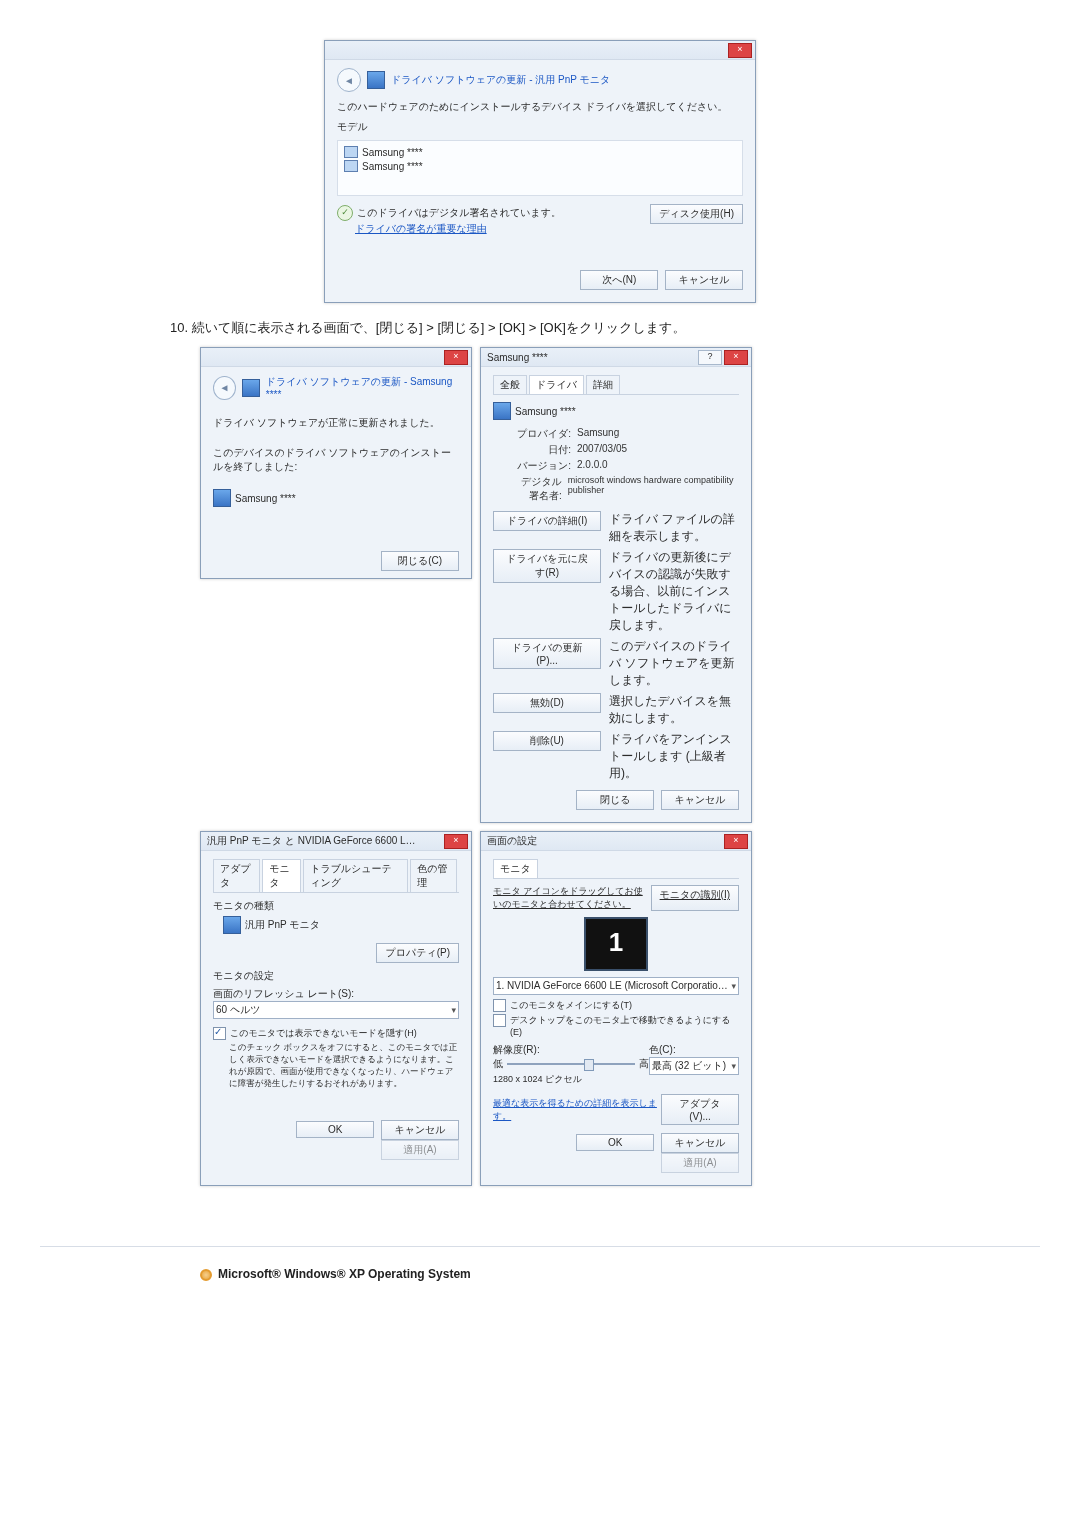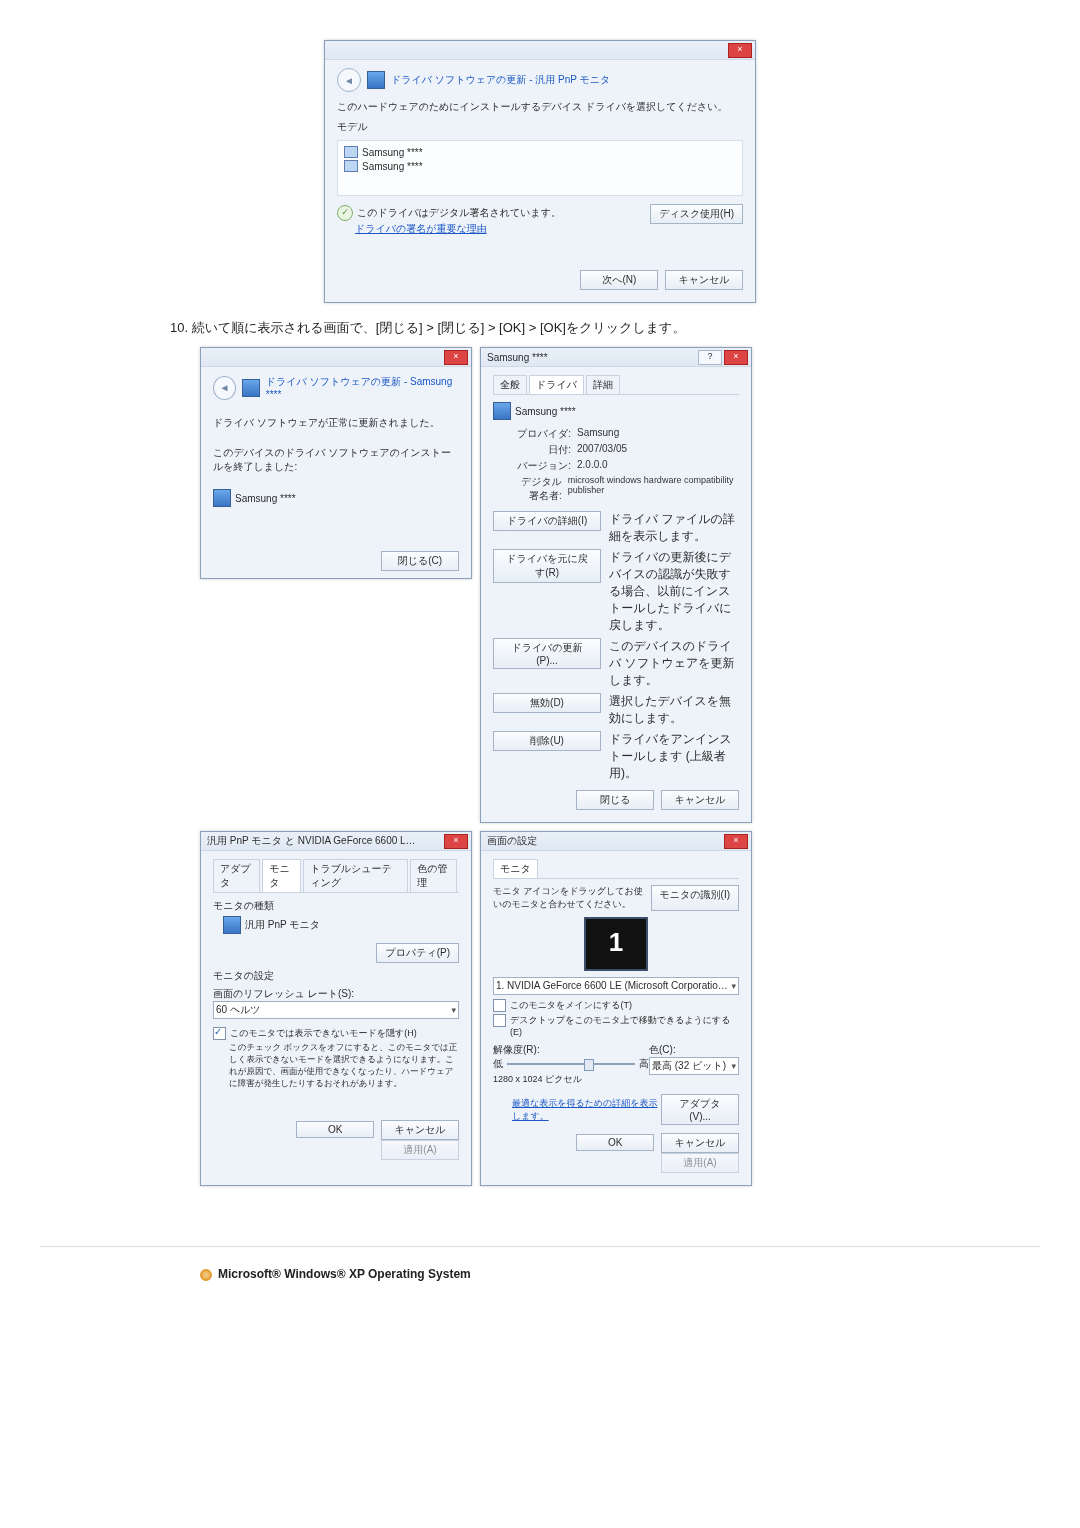--- a/index.html
+++ b/index.html
@@ -299,21 +299,21 @@
     <div class="title-bar" style="justify-content:space-between;padding-left:6px;">
       <span>画面の設定</span>
       <div class="btns">
           <span class="tb-btn tb-close">×</span>
         </div>
     </div>
     <div class="inner-pad">
       <div class="tabs">
         <span class="tab active">モニタ</span>
       </div>
-      <div style="display:flex;gap:6px;">
+      <div style="display:flex;gap:6px;text-decoration:underline;">
         <span style="flex:1;font-size:9px;">モニタ アイコンをドラッグしてお使いのモニタと合わせてください。</span>
         <span class="dlg-btn" style="min-width:70px;">モニタの識別(I)</span>
       </div>
       <div class="monitor-preview"><span>1</span></div>
       <div class="select-like" style="justify-content:space-between;">
         <span style="white-space:nowrap;overflow:hidden;text-overflow:ellipsis;">1. NVIDIA GeForce 6600 LE (Microsoft Corporation - WDDM) 上の 汎...</span>
       </div>
       <div class="checkbox-row" style="margin-top:4px;">
           <span class="cb"></span>
           <span>このモニタをメインにする(T)</span>
@@ -334,21 +334,21 @@
           </div>
           <div style="text-align:left;font-size:9px;margin-top:2px;">1280 x 1024 ピクセル</div>
         </div>
         <div style="width:90px;">
           <div>色(C):</div>
           <div class="select-like" style="justify-content:space-between;">
             <span>最高 (32 ビット)</span>
           </div>
         </div>
       </div>
-      <div style="display:flex;justify-content:space-between;align-items:center;margin-top:8px;margin-left:19px;">
+      <div style="display:flex;justify-content:space-between;align-items:center;margin-top:8px;">
         <span class="blue-link" style="font-size:9px;">最適な表示を得るための詳細を表示します。</span>
         <span class="dlg-btn">アダプタ(V)...</span>
       </div>
       <div class="btn-row-right">
         <span class="dlg-btn">OK</span>
         <span class="dlg-btn">キャンセル</span>
         <span class="dlg-btn" style="opacity:0.5;">適用(A)</span>
       </div>
     </div>
   </div>

